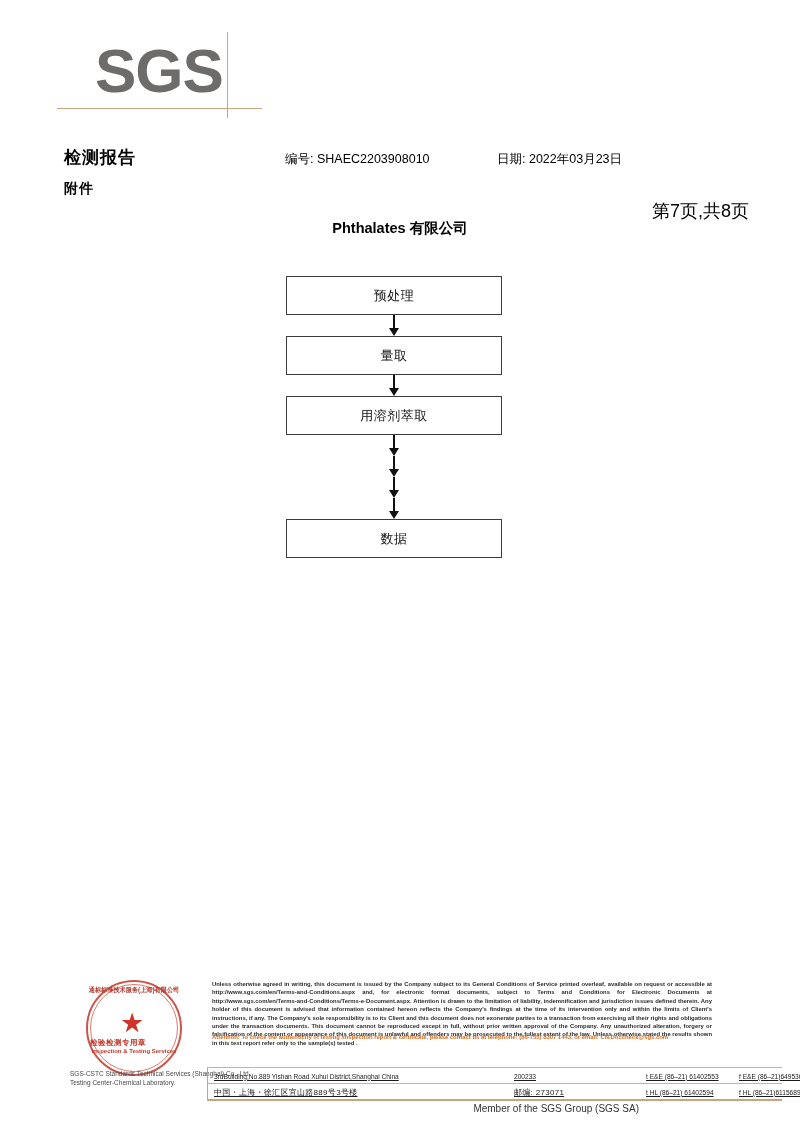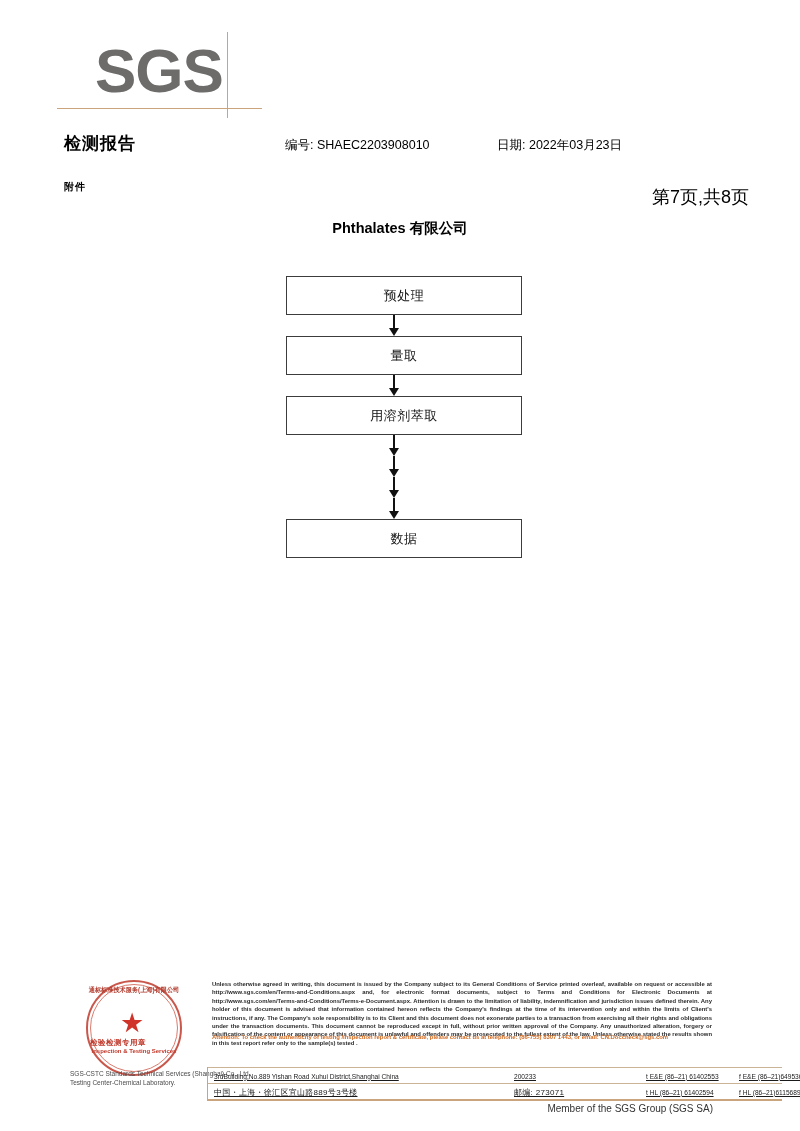--- a/index.html
+++ b/index.html
@@ -23,41 +23,41 @@
   #logo-vrule {
     position:absolute; left:132px; top:-6px; width:1px; height:86px;
     background:#c9a47c;
   }
   #logo-hrule {
     position:absolute; left:-38px; top:70px; width:205px; height:1px;
     background:#c9a47c;
   }
 
   
-  #header-row { position:absolute; left:0; top:132px; width:712px; height:30px;padding-left:12px; }
+  #header-row { position:absolute; left:0; top:146px; width:712px; height:30px;padding-left:12px; }
   #doc-title {
     position:absolute; left:64px; top:0px;
     font-size:17px; font-weight:bold; letter-spacing:1px;
   }
   #doc-no { position:absolute; left:285px; top:5px; font-size:12.5px; white-space:nowrap; }
   #doc-date { position:absolute; left:497px; top:5px; font-size:12.5px; white-space:nowrap; }
   #doc-page { position:absolute; left:652px; top:5px; font-size:18px; white-space:nowrap;margin-top:48px; }
   #attachment-label {
     position:absolute; left:64px; top:180px;
-    font-size:10px; font-weight:bold; letter-spacing:1px;
+    font-size:14px; font-weight:bold; letter-spacing:1px;
   }
 
   
   #flow-title {
     position:absolute; left:0; top:219px; width:800px;
     text-align:center; font-size:14.5px; font-weight:bold;
   }
   #flowchart { position:absolute; left:286px; top:276px; width:216px; }
   .flow-node {
-    width:236px; height:39px;
+    width:216px; height:39px;
     border:1px solid #3c3c3c;
     display:flex; align-items:center; justify-content:center;
     font-size:13px; color:#111; background:#fff;
     letter-spacing:0.5px;
   }
   .flow-arrow {
     width:216px; height:21px;
     position:relative;
   }
   .flow-arrow .shaft {
@@ -153,21 +153,21 @@
     display:flex; align-items:center;
     font-size:6.6px; color:#1a1a1a; white-space:nowrap;text-decoration:underline;
   }
   .c-addr { left:0px; }
   .c-zip  { left:300px; }
   .c-tel  { left:432px; }
   .c-fax  { left:525px; }
   .cn-text { font-size:8px; letter-spacing:0.3px; }
 
   #member-line {
-    position:absolute; left:0px; top:128px; width:713px;
+    position:absolute; left:0px; top:128px; width:639px;
     text-align:right; font-size:10px; color:#333;
   }
 </style>
 </head>
 <body>
 
 <div id="logo-block">
   <div id="logo-text">SGS</div>
   <div id="logo-vrule"></div>
   <div id="logo-hrule"></div>

